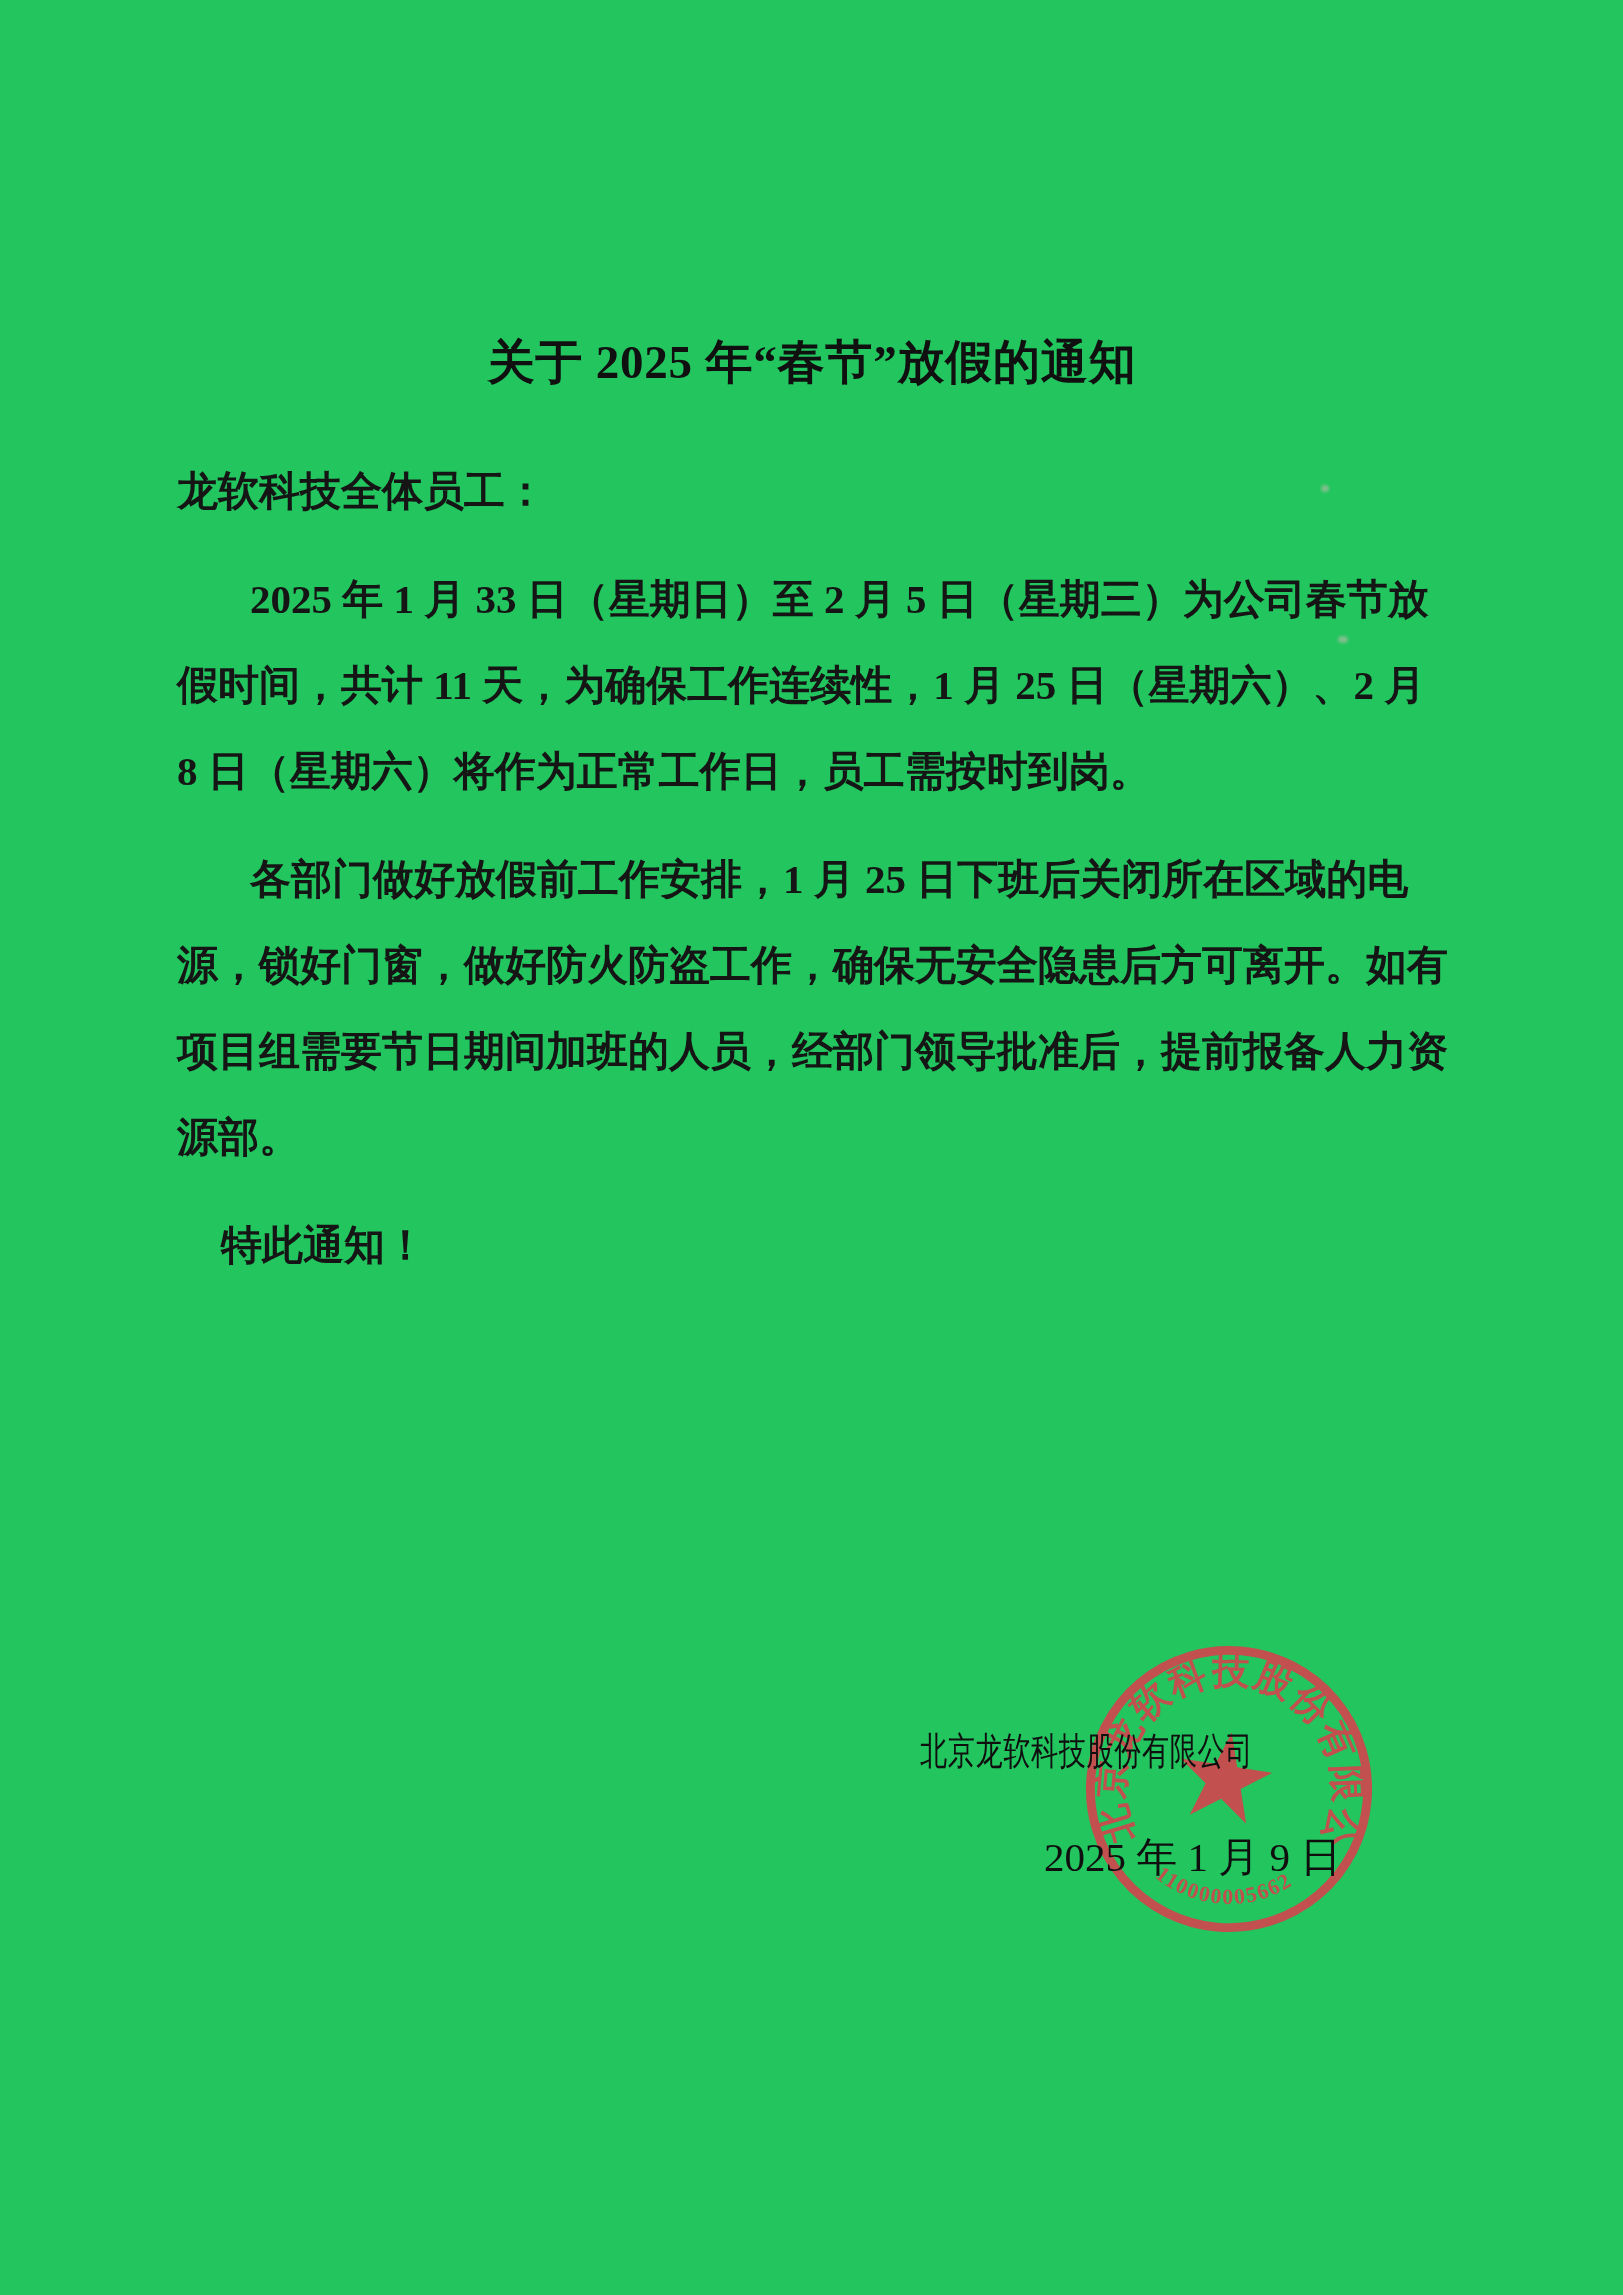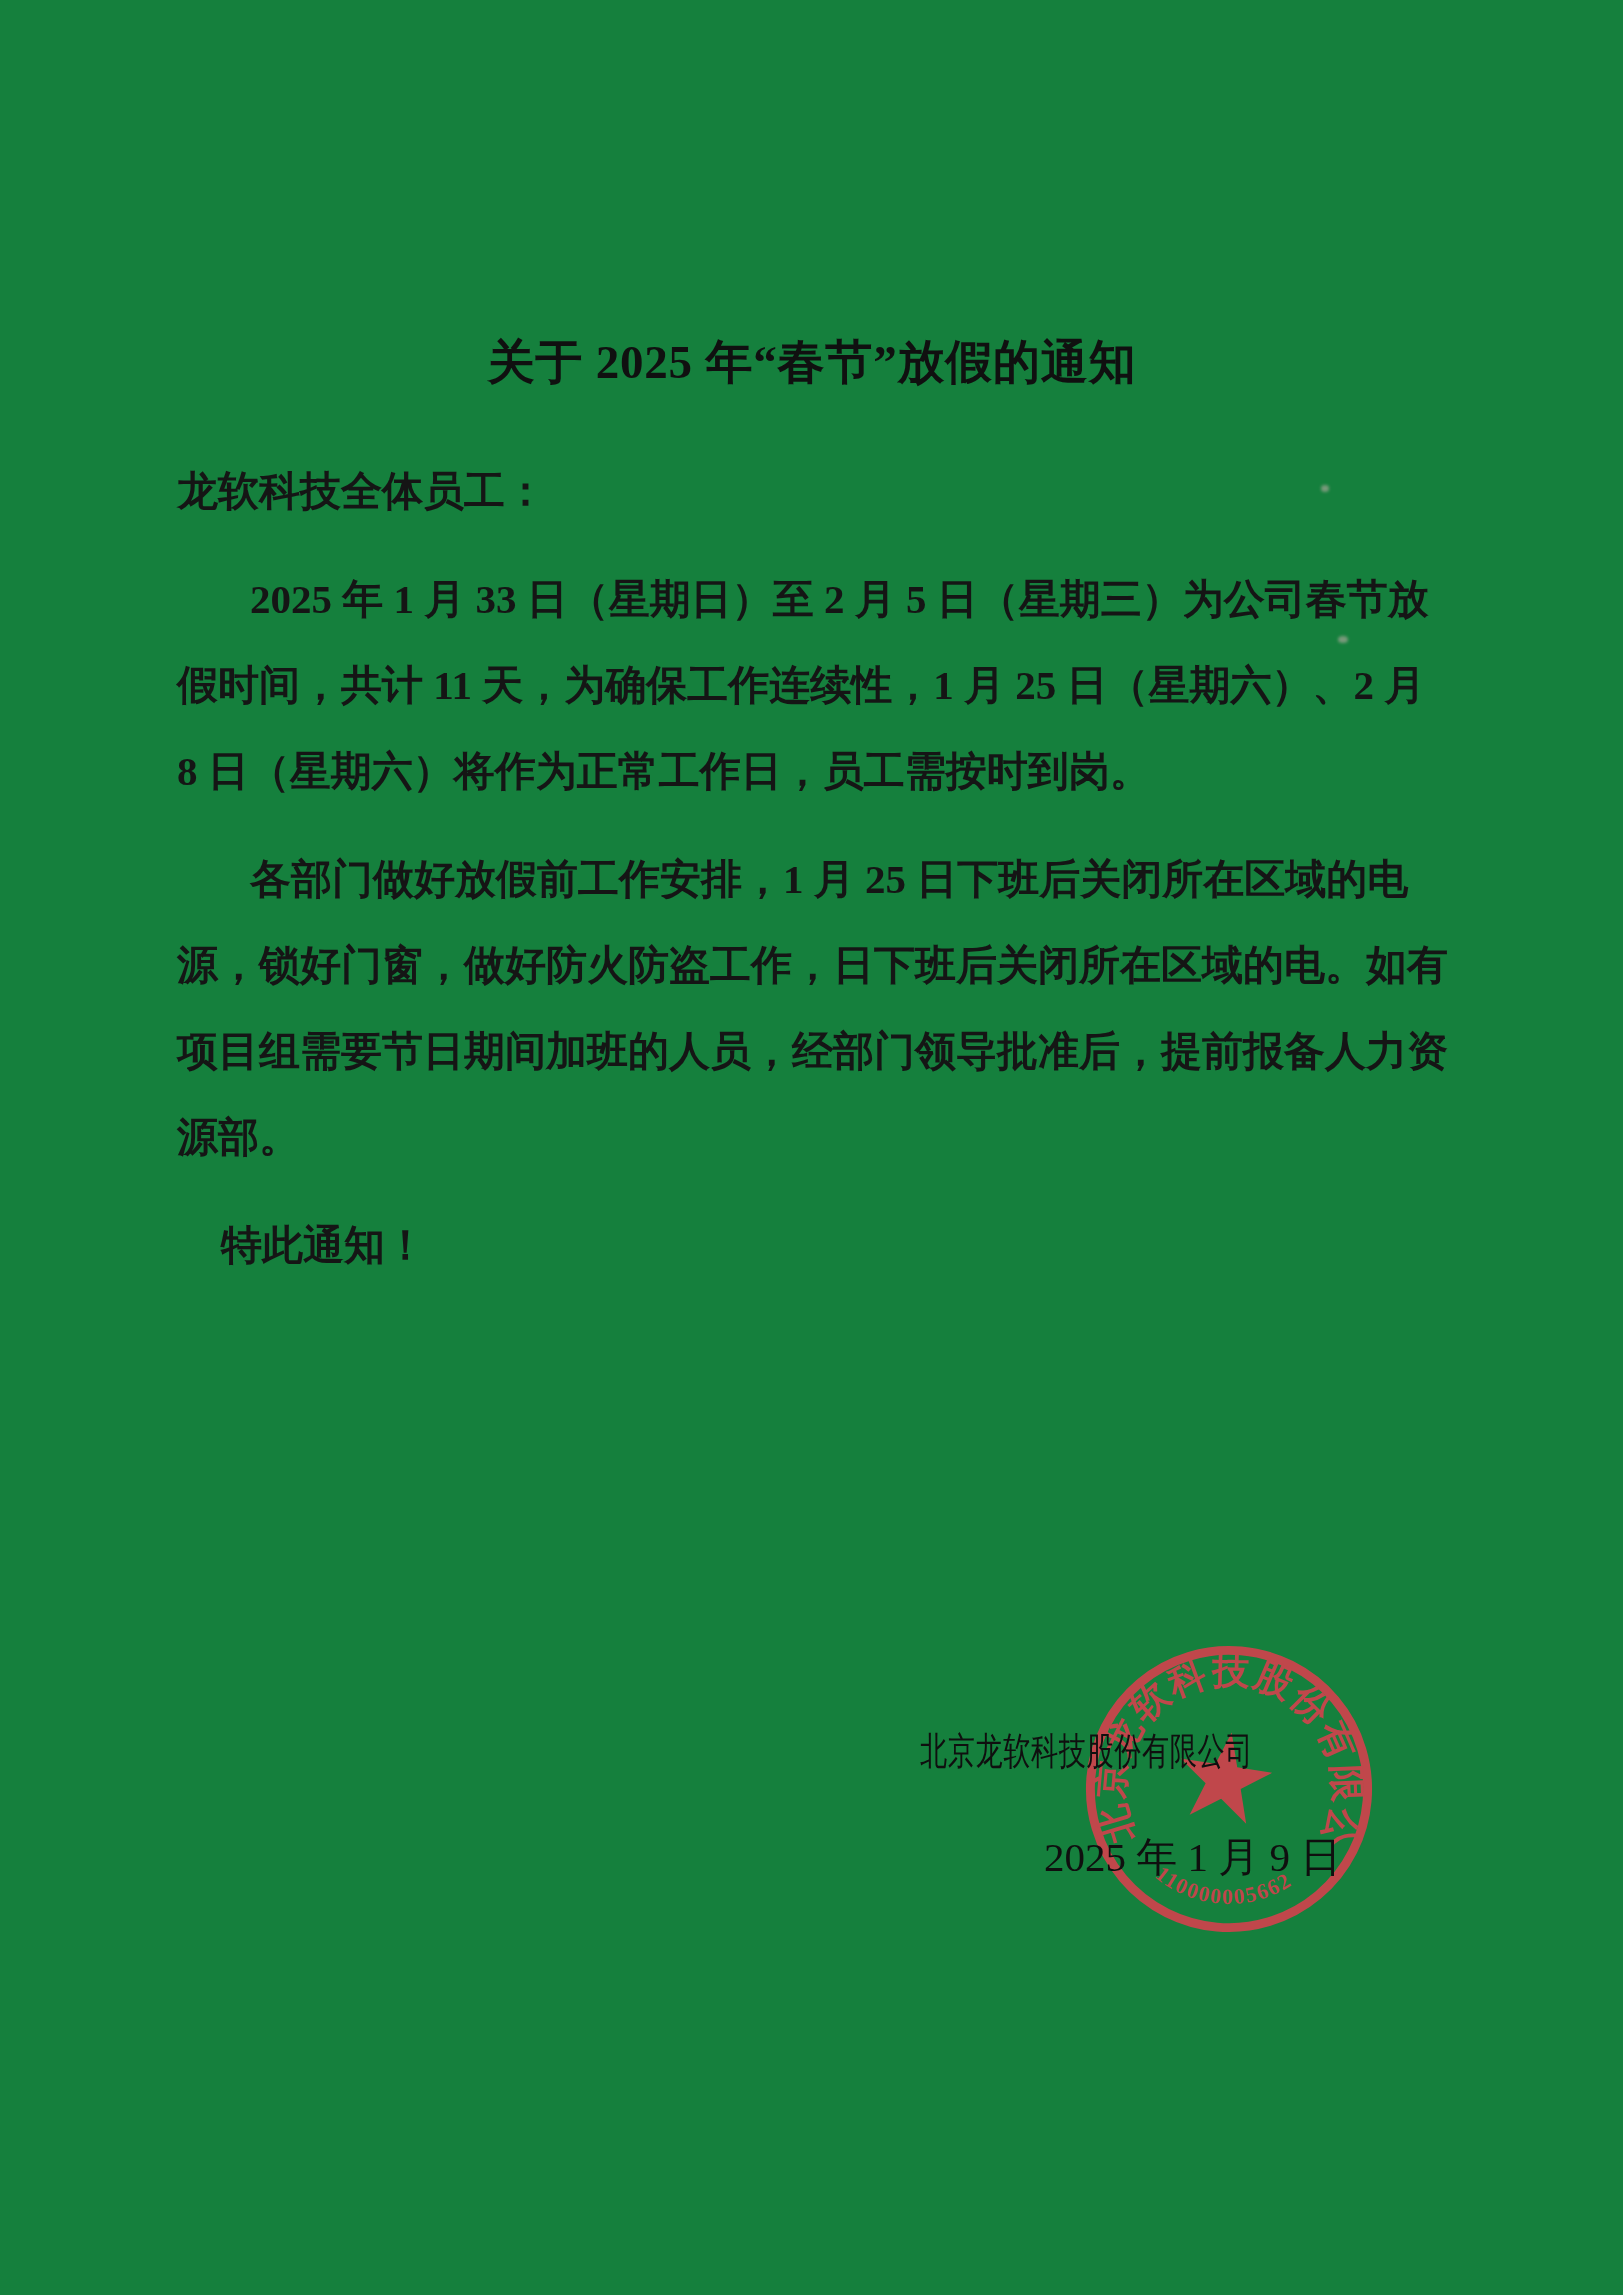--- a/index.html
+++ b/index.html
@@ -1,18 +1,18 @@
 <!DOCTYPE html>
 <html style="font-size:13px"><head>
 <meta charset="utf-8">
 <style>
   html,body { margin:0; padding:0; background:#e8e8e8; }
   .page {
     position:relative; width:1623px; height:2295px;
-    background:#15803d; overflow:hidden;
+    background:#22c55e; overflow:hidden;
     font-family:"Liberation Serif","DejaVu Serif",serif;
     color:#151515;
   }
   .doc-title {
     position:absolute; left:177px; top:331px; width:1270px;
     text-align:center; font-size:47px; font-weight:bold; letter-spacing:0.8px;
     color:#101010;
   }
   .doc-body {
     position:absolute; left:177px; top:448px; width:1291px;
@@ -50,21 +50,21 @@
 
 
     <p class="para">
       <span class="line ind" style="display:block">2025 年 1 月 33 日（星期日）至 2 月 5 日（星期三）为公司春节放</span>
       <span class="line" style="display:block">假时间，共计 11 天，为确保工作连续性，1 月 25 日（星期六）、2 月</span>
       <span class="line" style="display:block">8 日（星期六）将作为正常工作日，员工需按时到岗。</span>
     </p>
 
     <p class="para">
       <span class="line ind" style="display:block">各部门做好放假前工作安排，1 月 25 日下班后关闭所在区域的电</span>
-      <span class="line" style="display:block">源，锁好门窗，做好防火防盗工作，日下班后关闭所在区域的电。如有</span>
+      <span class="line" style="display:block">源，锁好门窗，做好防火防盗工作，确保无安全隐患后方可离开。如有</span>
       <span class="line" style="display:block">项目组需要节日期间加班的人员，经部门领导批准后，提前报备人力资</span>
       <span class="line" style="display:block">源部。</span>
     </p>
 
     <p class="para">
       <span class="line ind-s" style="display:block">特此通知！</span>
     </p>
 
   </div>
 

